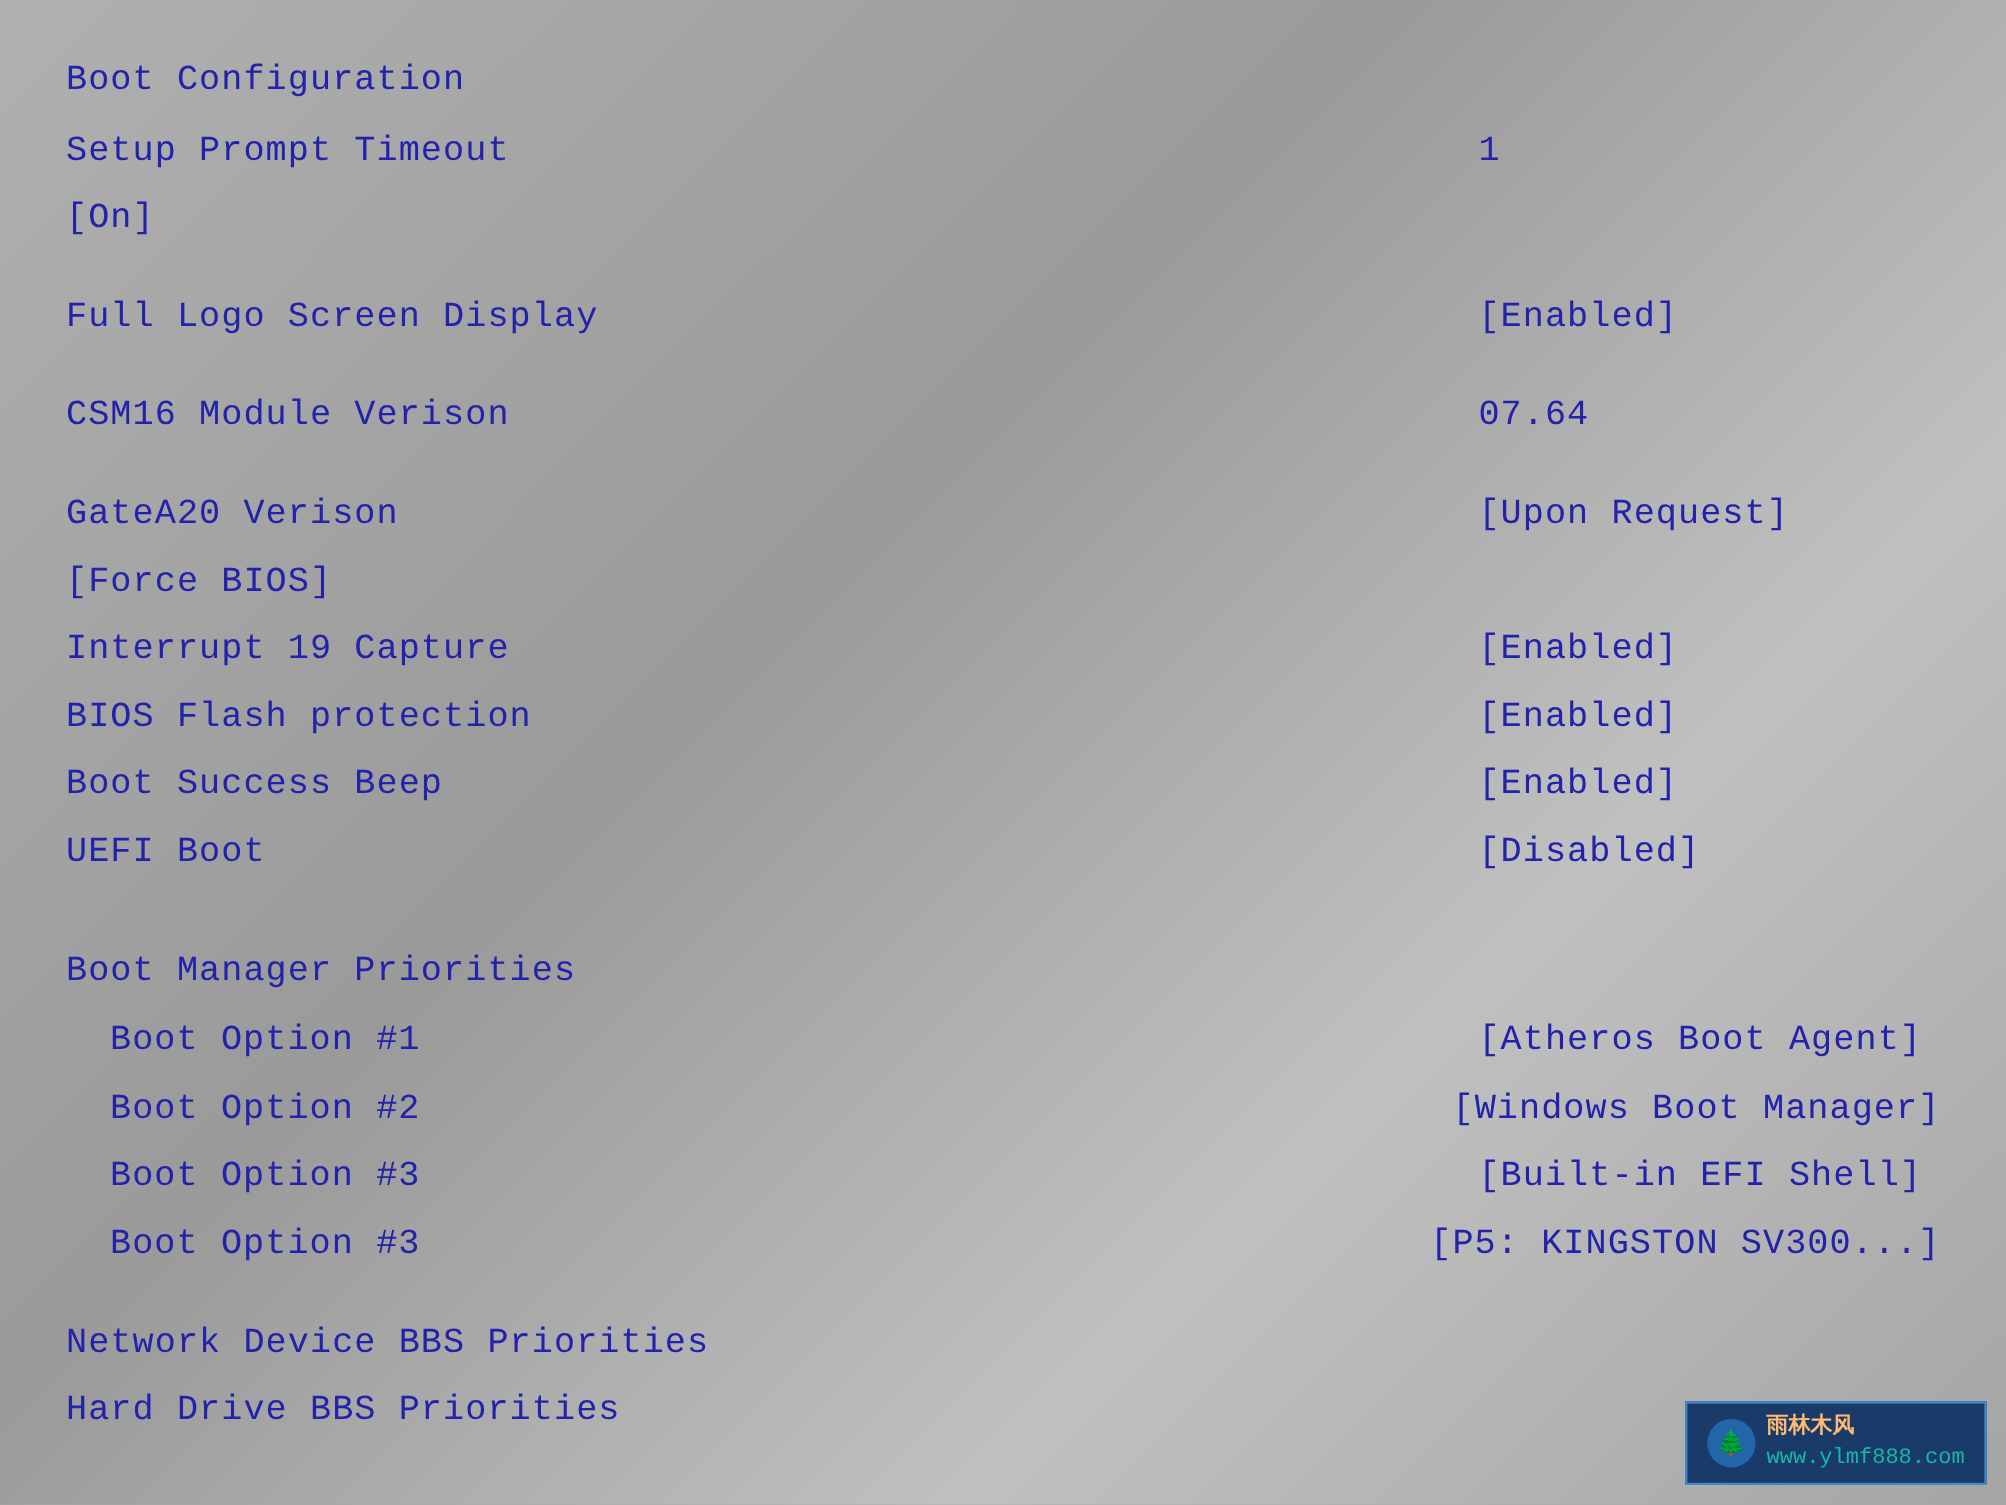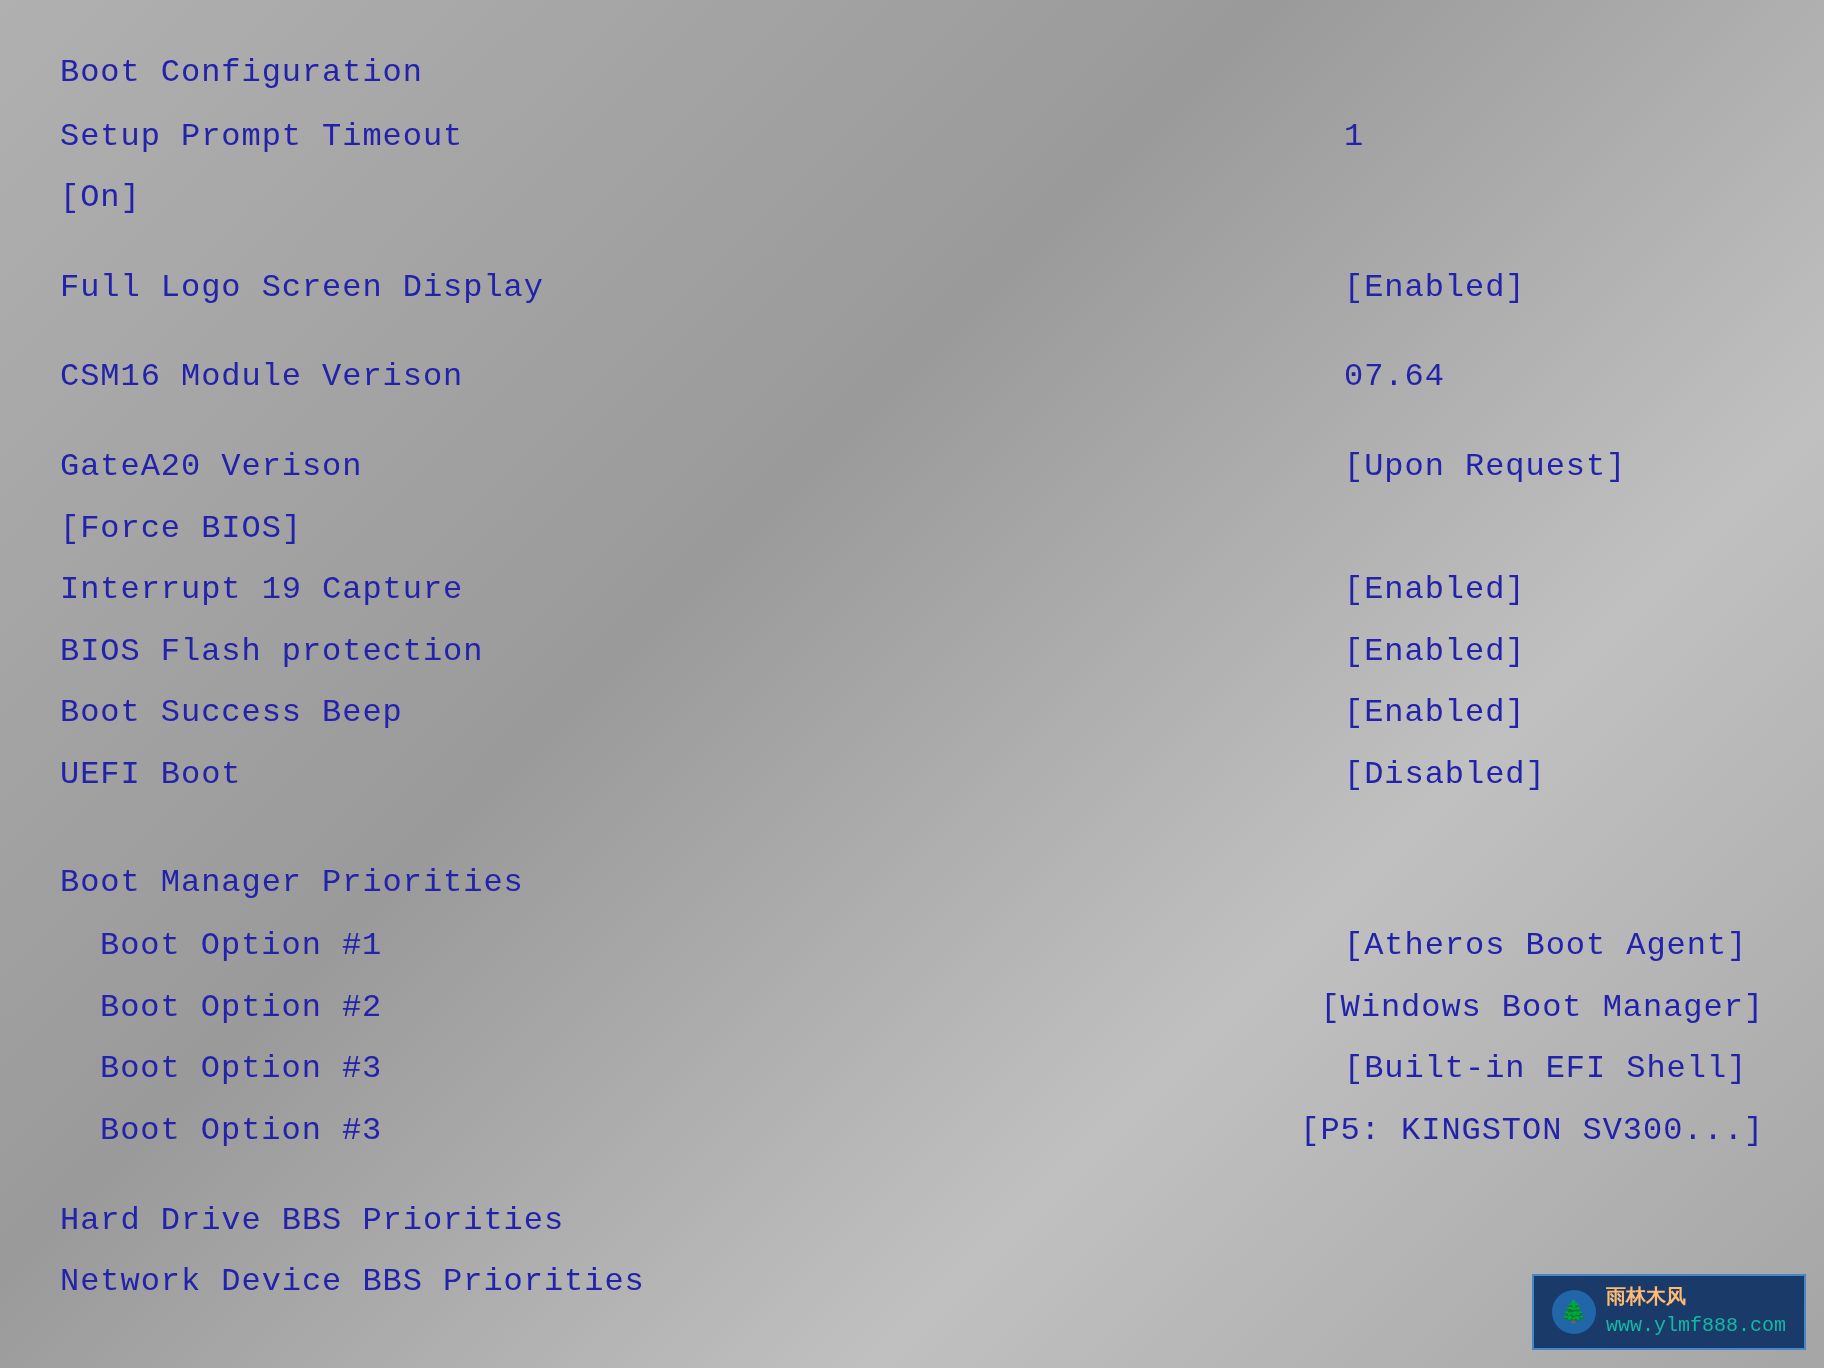--- a/index.html
+++ b/index.html
@@ -169,24 +169,24 @@
       <div class="bios-row indent">
         <span class="label">Boot Option #3</span>
         <span class="value">[Built-in EFI Shell]</span>
       </div>
       <div class="bios-row indent">
         <span class="label">Boot Option #3</span>
         <span class="value">[P5: KINGSTON SV300...]</span>
       </div>
       <div class="spacer"></div>
       <div class="bios-row">
-        <span class="label">Hard Drive BBS Priorities</span>
+        <span class="label">Network Device BBS Priorities</span>
       </div>
       <div class="bios-row">
-        <span class="label">Network Device BBS Priorities</span>
+        <span class="label">Hard Drive BBS Priorities</span>
       </div>
     </div>
 
   <div class="watermark">
     <div class="watermark-icon">🌲</div>
     <div class="watermark-text">
       <div class="top">雨林木风</div>
       <div class="bottom">www.ylmf888.com</div>
     </div>
   </div>

